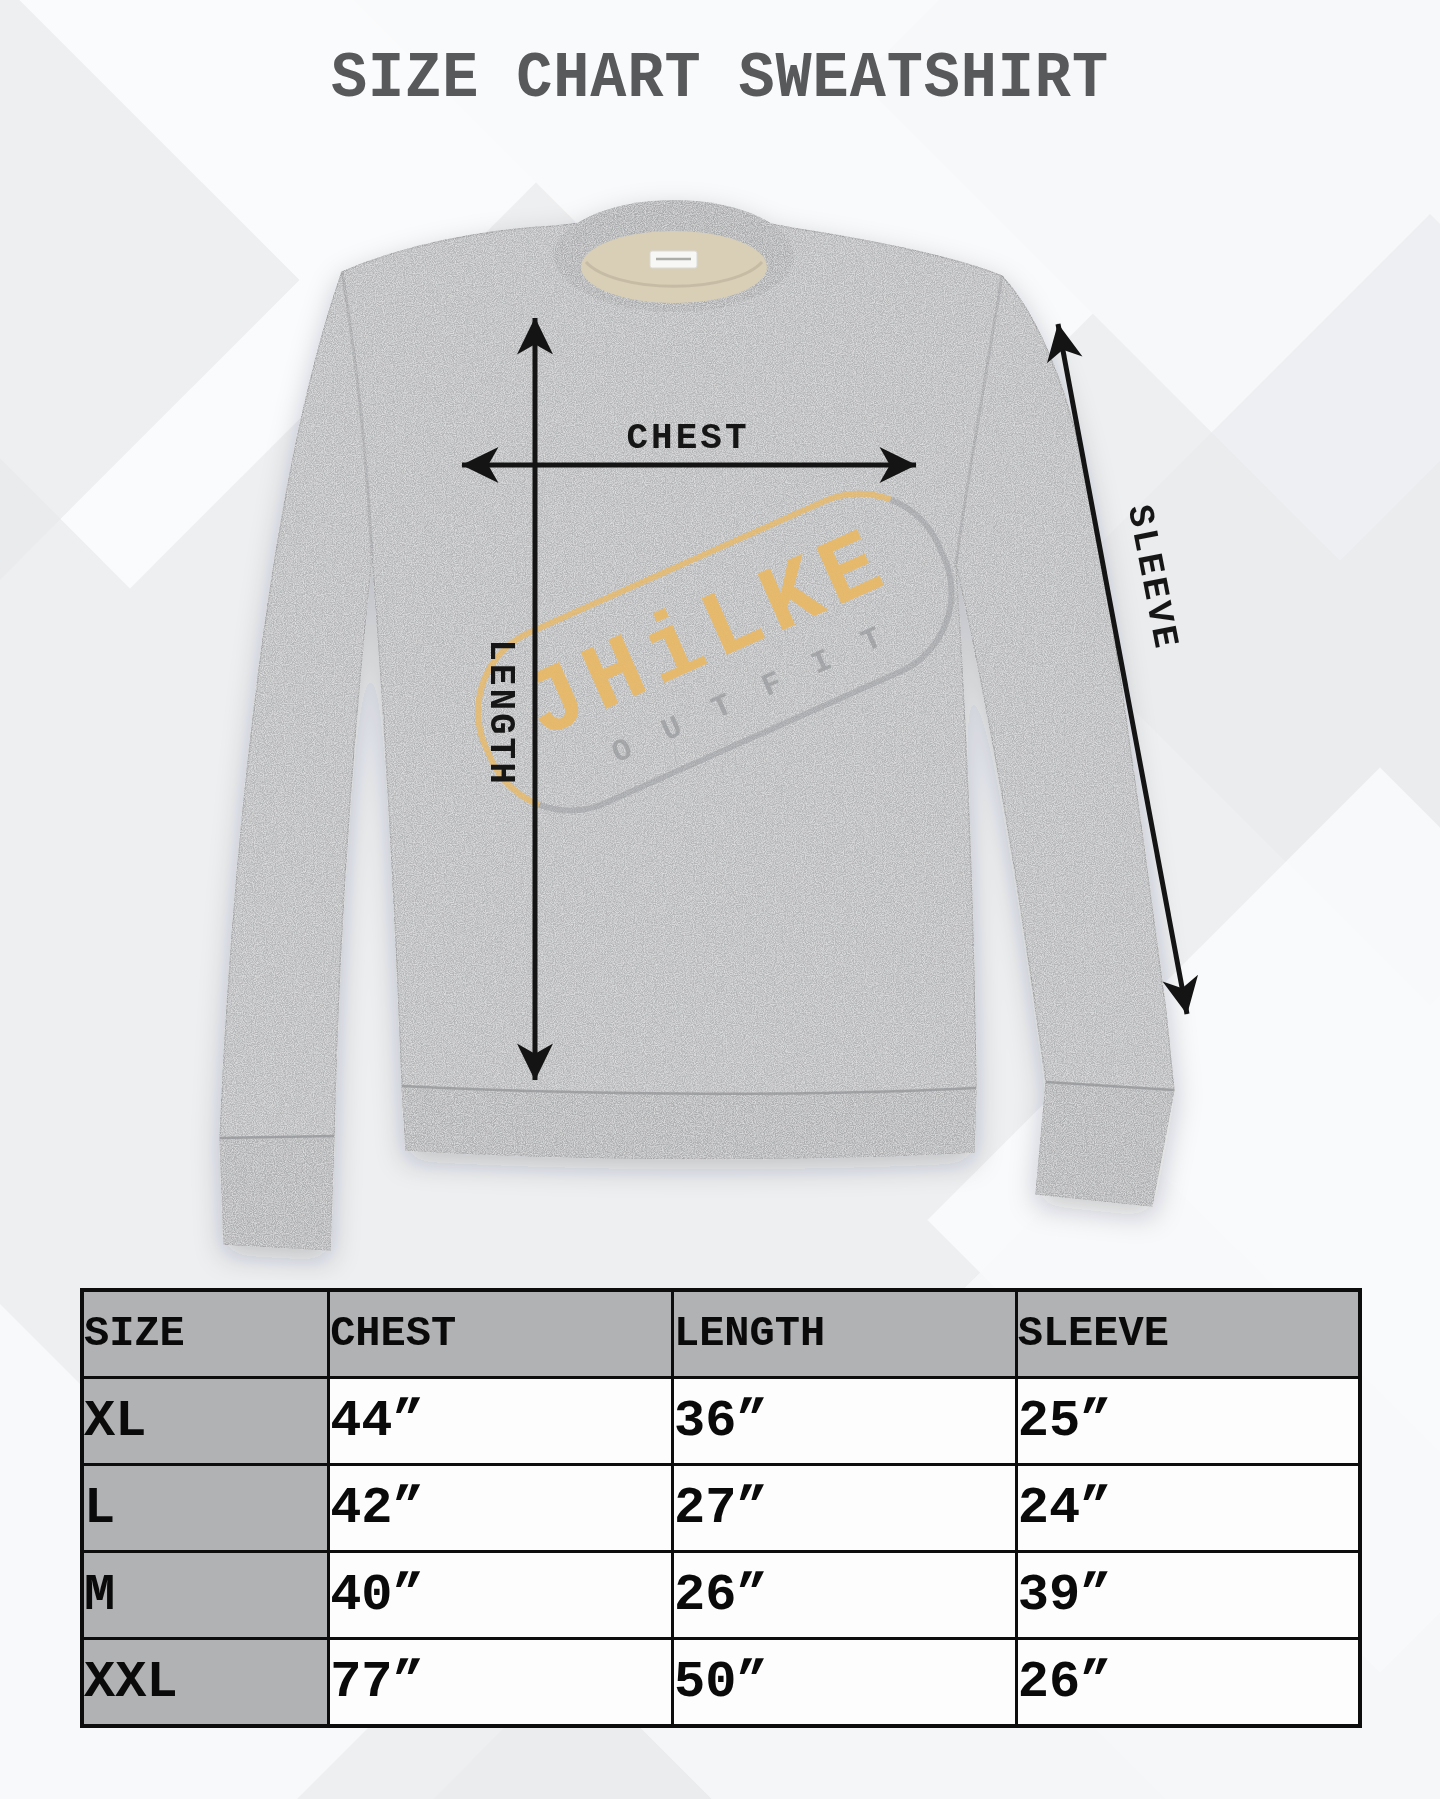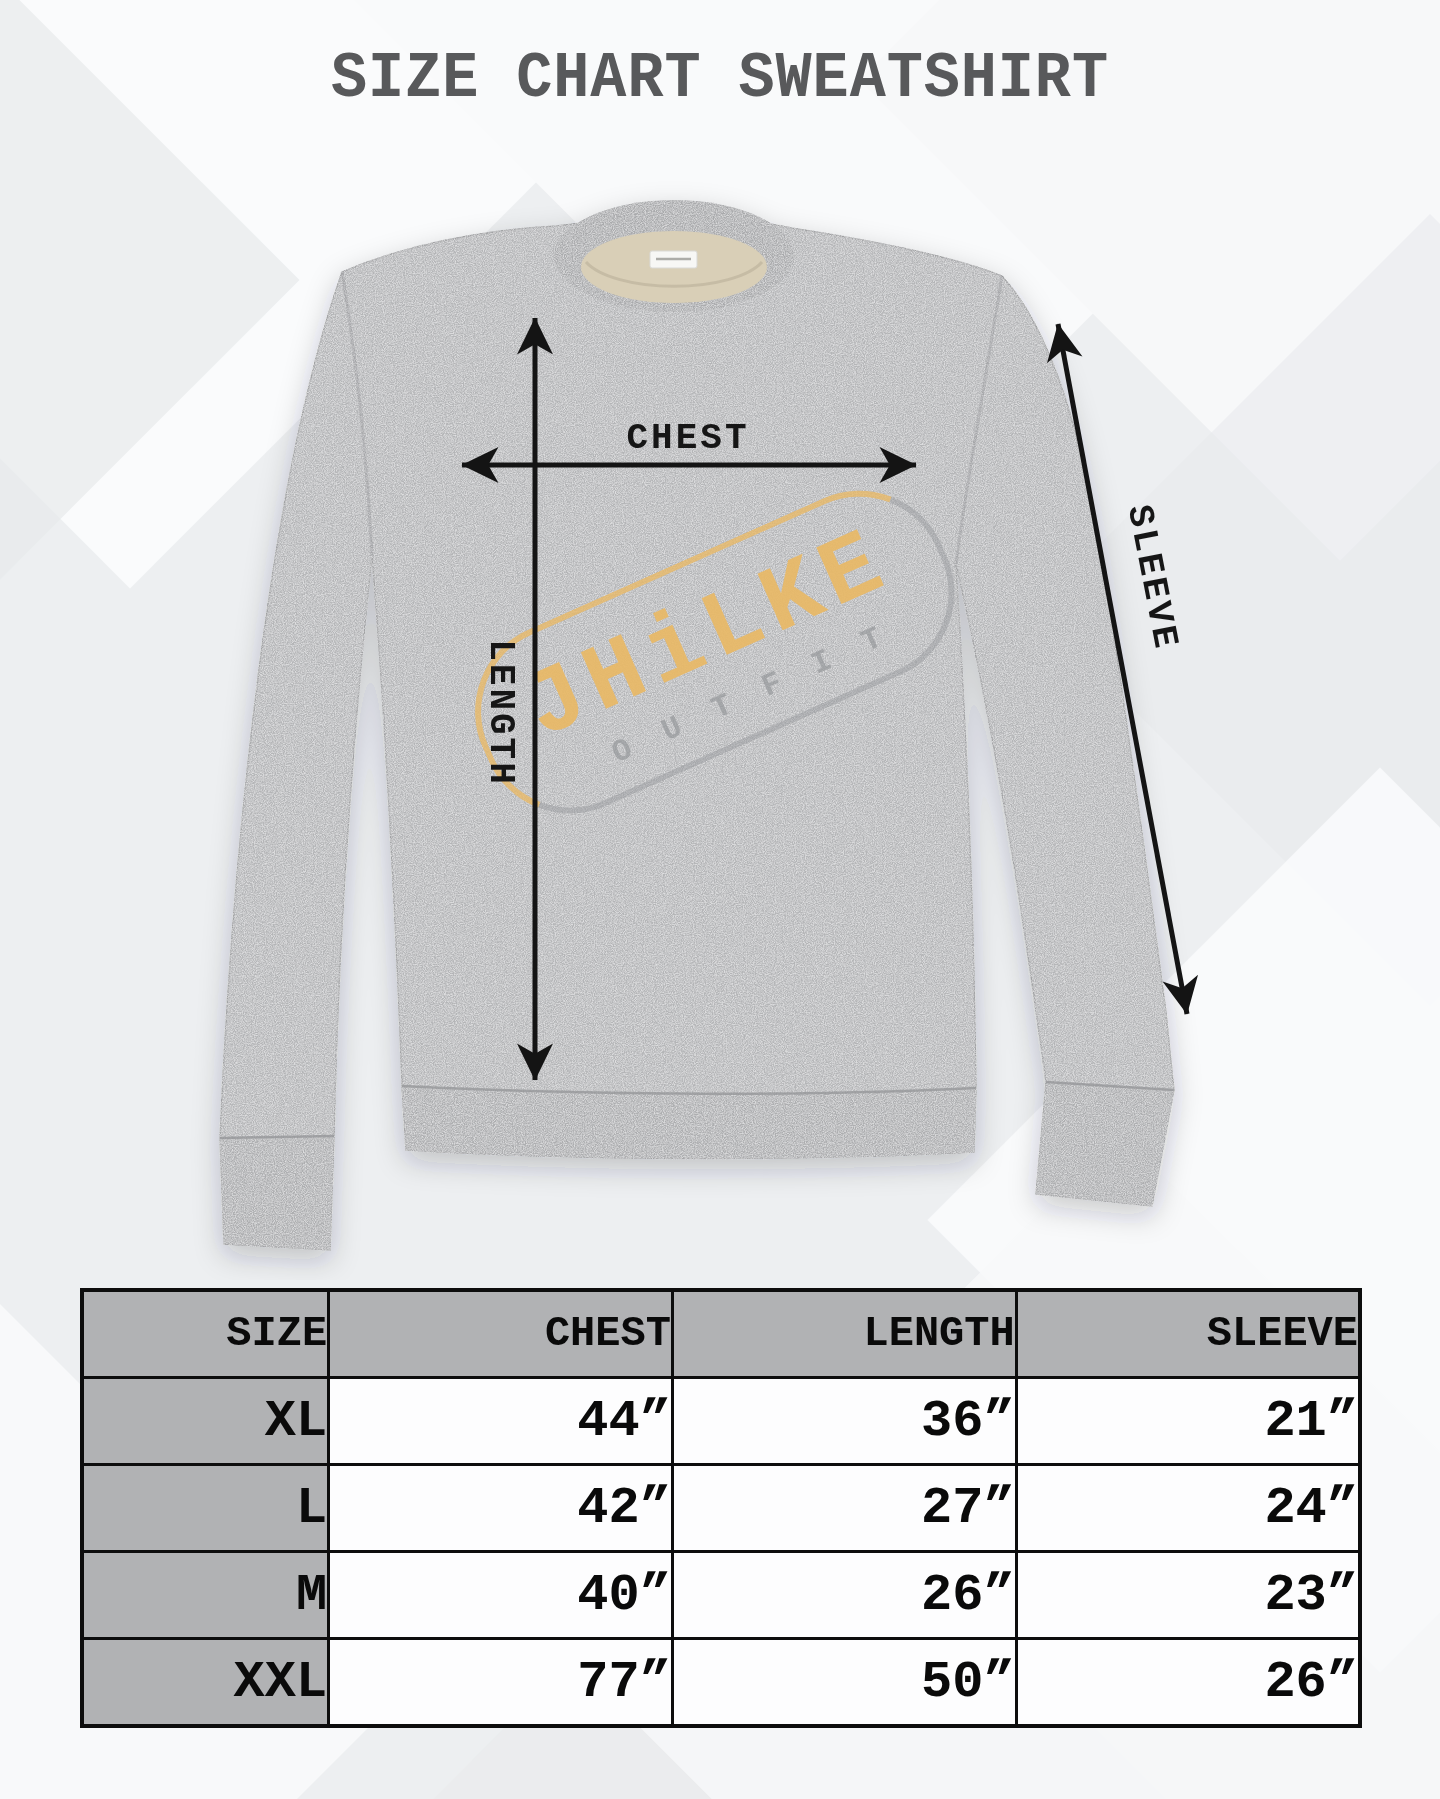--- a/index.html
+++ b/index.html
@@ -62,21 +62,21 @@
   }
 
   
   #size-table{
     position:absolute;left:80px;top:1288px;width:1282px;z-index:4;
     border-collapse:collapse;table-layout:fixed;background:var(--cell-bg,#fdfdfe);
     border:4px solid var(--table-border,#0d0d0d);
   }
   #size-table th,#size-table td{
     border:3px solid var(--table-border,#0d0d0d);
-    text-align:right;vertical-align:middle;color:#0a0a0a;height:84px;padding:0;
+    text-align:left;vertical-align:middle;color:#0a0a0a;height:84px;padding:0;
   }
   #size-table th{font-size:42px;font-weight:bold;background:var(--table-head-bg,#b1b2b4);}
   #size-table td{font-size:52px;font-weight:bold;}
   #size-table td.size-col{background:var(--table-head-bg,#b1b2b4);}
   #size-table col.c-size{width:19.3%;}
 </style>
 </head>
 <body>
 
 <div id="page">
@@ -173,33 +173,33 @@
         <th>CHEST</th>
         <th>LENGTH</th>
         <th>SLEEVE</th>
       </tr>
     </thead>
     <tbody>
       <tr>
         <td class="size-col">XL</td>
         <td>44”</td>
         <td>36”</td>
-        <td>21”</td>
+        <td>25”</td>
       </tr>
       <tr>
         <td class="size-col">L</td>
         <td>42”</td>
         <td>27”</td>
         <td>24”</td>
       </tr>
       <tr>
         <td class="size-col">M</td>
         <td>40”</td>
         <td>26”</td>
-        <td>23”</td>
+        <td>39”</td>
       </tr>
       <tr>
         <td class="size-col">XXL</td>
         <td>77”</td>
         <td>50”</td>
         <td>26”</td>
       </tr>
     </tbody>
   </table>
 

